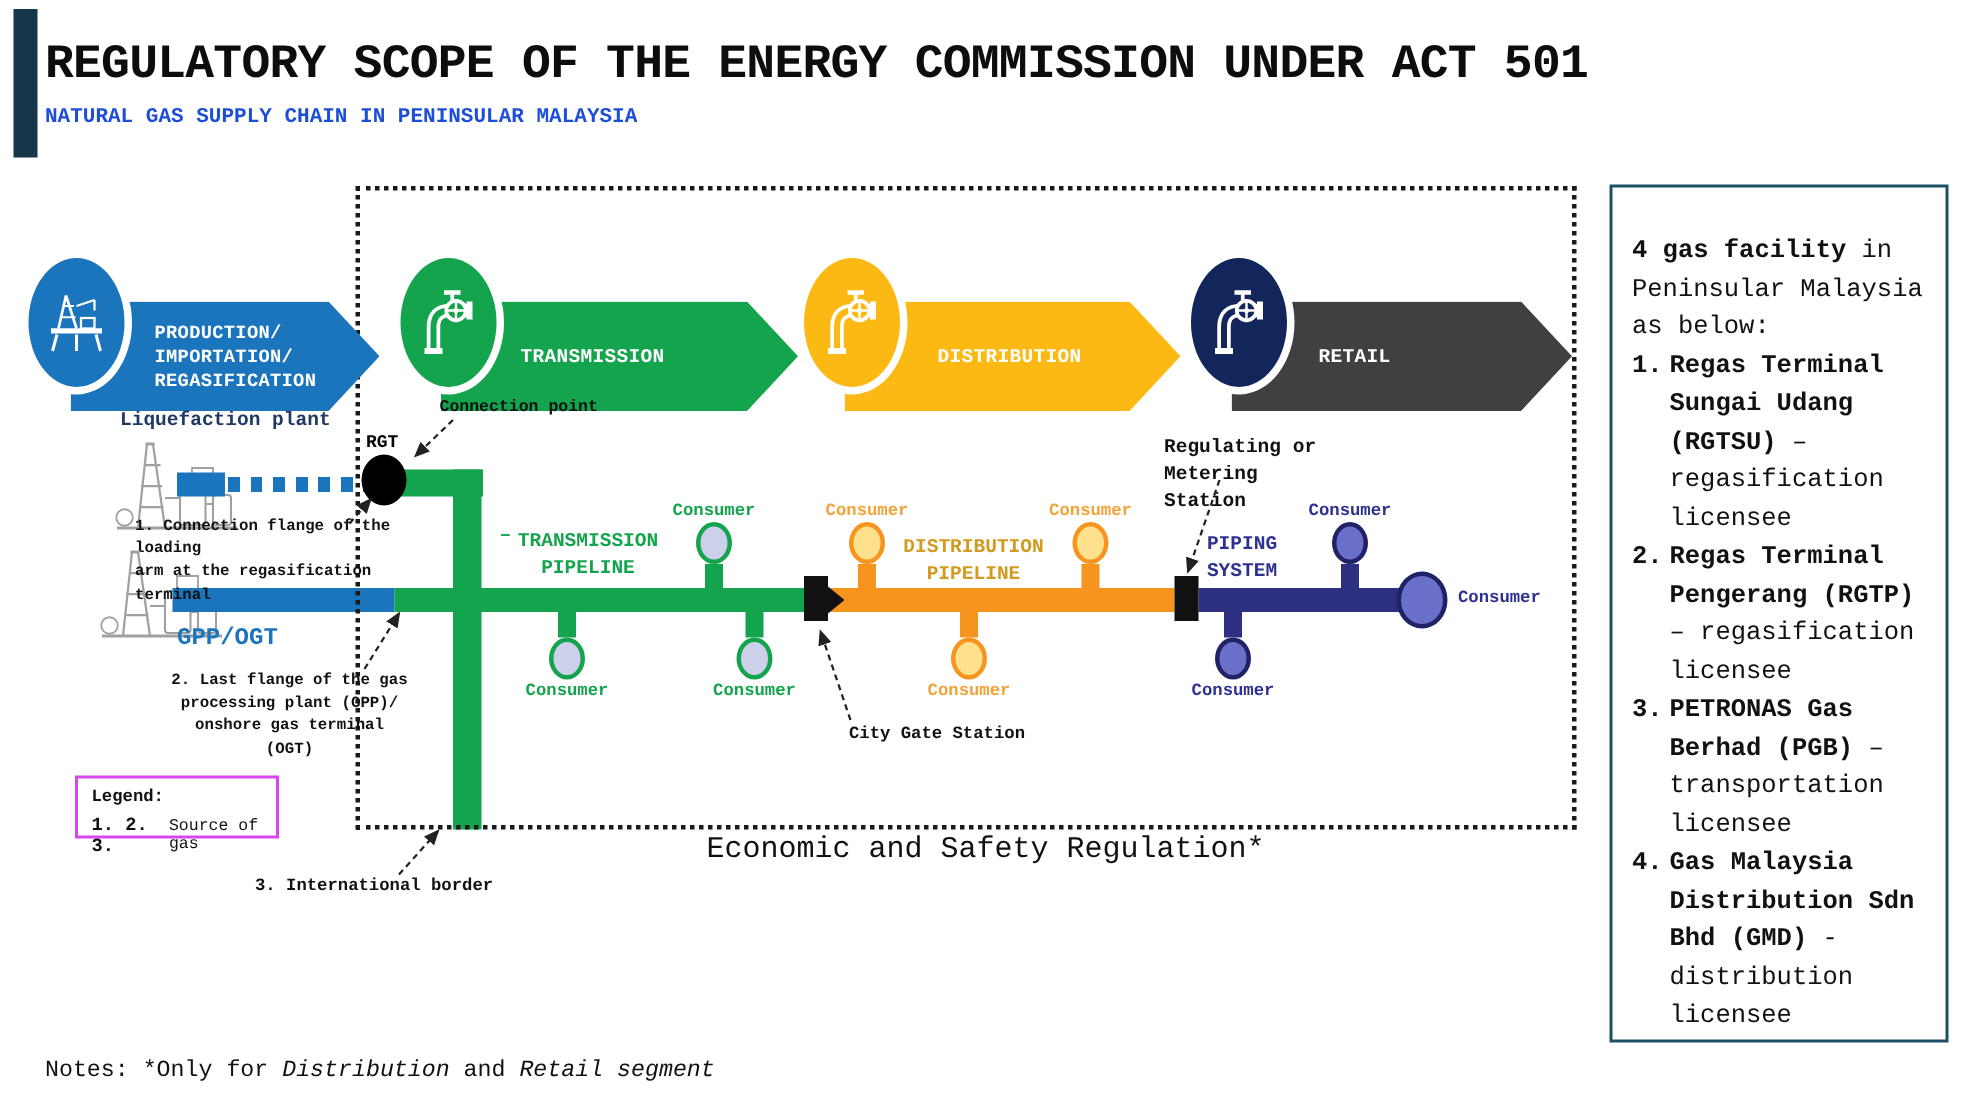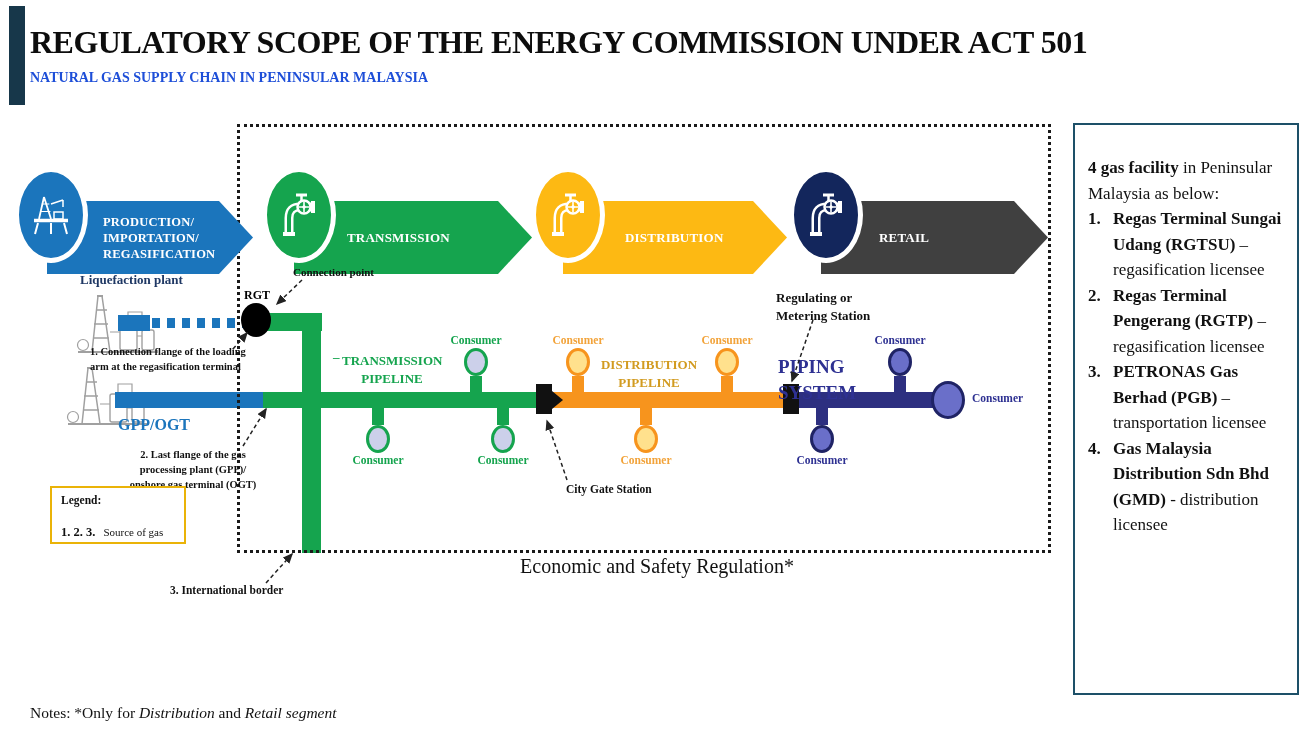--- a/index.html
+++ b/index.html
@@ -1,17 +1,17 @@
 <!DOCTYPE html>
 <html><head>
 <meta charset="utf-8">
 <style>
   html,body{margin:0;padding:0;background:#fff;}
   #canvas{position:relative;width:1312px;height:738px;background:#fff;overflow:hidden;
-          font-family:Liberation Serif, serif;color:#111;}
+          font-family:Liberation Mono, monospace;color:#111;}
   .abs{position:absolute;}
 
   
   #accent-bar{left:9px;top:6px;width:16px;height:99px;background:#17374a;}
   #page-title{left:30px;top:24px;font-size:32px;font-weight:800;letter-spacing:-0.5px;color:#0d0d0d;white-space:nowrap;}
   #page-subtitle{left:30px;top:70px;font-size:14px;font-weight:800;color:#1d4ed8;white-space:nowrap;}
 
   
   #dotted-box{left:237px;top:124px;width:808px;height:423px;border:3px dotted #1a1a1a;z-index:2;pointer-events:none;}
 
@@ -32,23 +32,23 @@
   .ccirc{width:24px;height:28px;border-radius:50%;border:3px solid;box-sizing:border-box;}
   .cstub{width:12px;height:17px;}
   .c-green .clabel{color:#15a44e}.c-green .ccirc{border-color:#15a44e;background:#ccd0ea}.c-green .cstub{background:#15a44e}
   .c-orange .clabel{color:#f2a33a}.c-orange .ccirc{border-color:#f7941d;background:#ffe18d}.c-orange .cstub{background:#f7941d}
   .c-indigo .clabel{color:#2e3192}.c-indigo .ccirc{border-color:#1f2365;background:#6a6fc9}.c-indigo .cstub{background:#2d2f80}
 
   
   .lbl{position:absolute;font-weight:700;white-space:pre-line;z-index:3;}
 
   
-  #legend-box{left:50px;top:486px;width:136px;height:58px;border:2px solid #eab308;padding:6px 9px;box-sizing:border-box;z-index:3;background:#fff;}
+  #legend-box{left:50px;top:517px;width:136px;height:42px;border:2px solid #d946ef;padding:6px 9px;box-sizing:border-box;z-index:3;background:#fff;}
   #legend-title{font-size:11.5px;font-weight:700;}
-  #legend-row{margin-top:19px;font-size:11px;display:flex;gap:8px;align-items:baseline;}
+  #legend-row{margin-top:5px;font-size:11px;display:flex;gap:8px;align-items:baseline;}
   #legend-nums{font-weight:700;font-size:12.5px;}
 
   
   #facility-panel{left:1073px;top:123px;width:226px;height:572px;border:2px solid #1d5068;box-sizing:border-box;
     padding:30px 13px 10px 13px;font-size:17px;line-height:1.5;z-index:3;background:#fff;}
   .pintro{margin-bottom:0;}
   .pitem{display:flex;}
   .pnum{width:25px;flex:none;font-weight:700;}
   .ptext b{font-weight:700;}
 
@@ -216,21 +216,21 @@
 arm at the regasification terminal</div>
   <div class="lbl" style="left:118px;top:416px;font-size:16px;color:#1b75bc">GPP/OGT</div>
   <div class="lbl" style="left:113px;top:447px;width:160px;text-align:center;font-size:10.5px;line-height:1.45;color:#111">2. Last flange of the gas
 processing plant (GPP)/
 onshore gas terminal (OGT)</div>
   <div class="lbl" style="left:333px;top:349px;font-size:13px;color:#15a44e">–</div>
   <div class="lbl" style="left:342px;top:352px;width:100px;text-align:center;font-size:13px;line-height:1.35;color:#15a44e">TRANSMISSION
 PIPELINE</div>
   <div class="lbl" style="left:599px;top:356px;width:100px;text-align:center;font-size:13px;line-height:1.35;color:#d29b20">DISTRIBUTION
 PIPELINE</div>
-  <div class="lbl" style="left:778px;top:354px;width:100px;text-align:left;font-size:19px;line-height:1.35;color:#2e3192">PIPING
+  <div class="lbl" style="left:778px;top:354px;width:100px;text-align:center;font-size:13px;line-height:1.35;color:#2e3192">PIPING
 SYSTEM</div>
   <div class="lbl" style="left:776px;top:289px;width:122px;font-size:13px;line-height:1.4;color:#111">Regulating or
 Metering Station</div>
   <div class="lbl" style="left:566px;top:483px;font-size:11.5px;color:#111">City Gate Station</div>
   <div class="lbl" style="left:170px;top:584px;font-size:11.5px;color:#111">3. International border</div>
   <div class="lbl" style="left:437px;top:555px;width:440px;text-align:center;font-size:20px;font-weight:400;color:#111">Economic and Safety Regulation*</div>
 
   <div class="abs" id="legend-box">
     <div id="legend-title">Legend:</div>
     <div id="legend-row">

